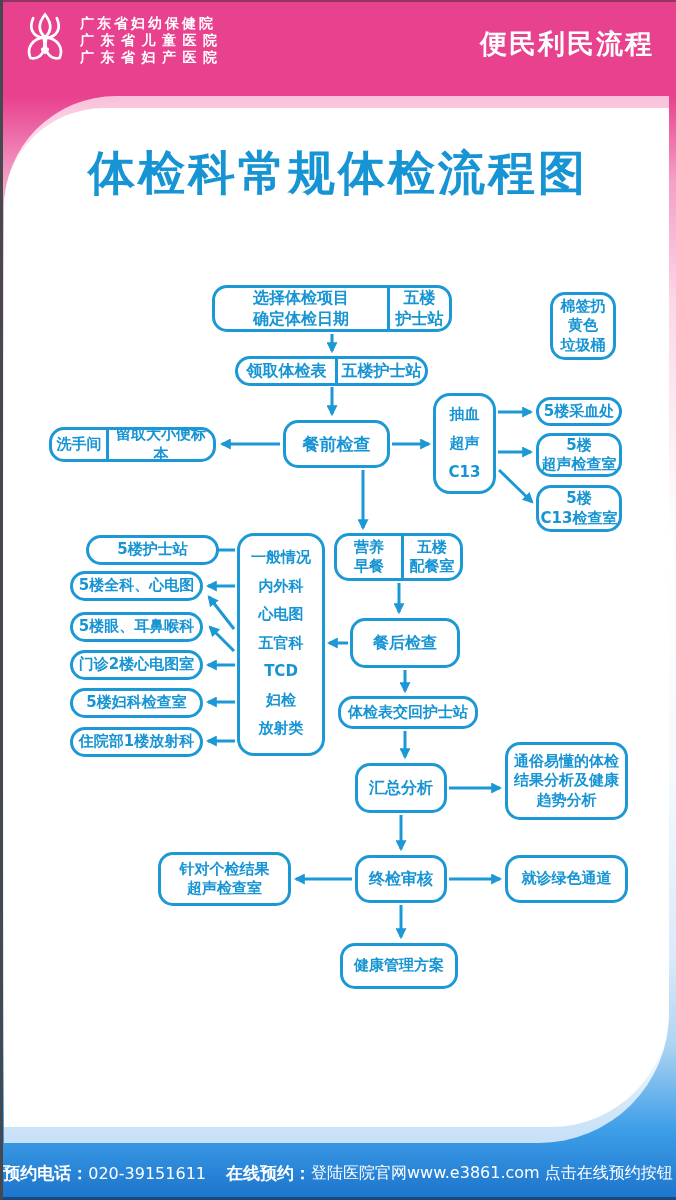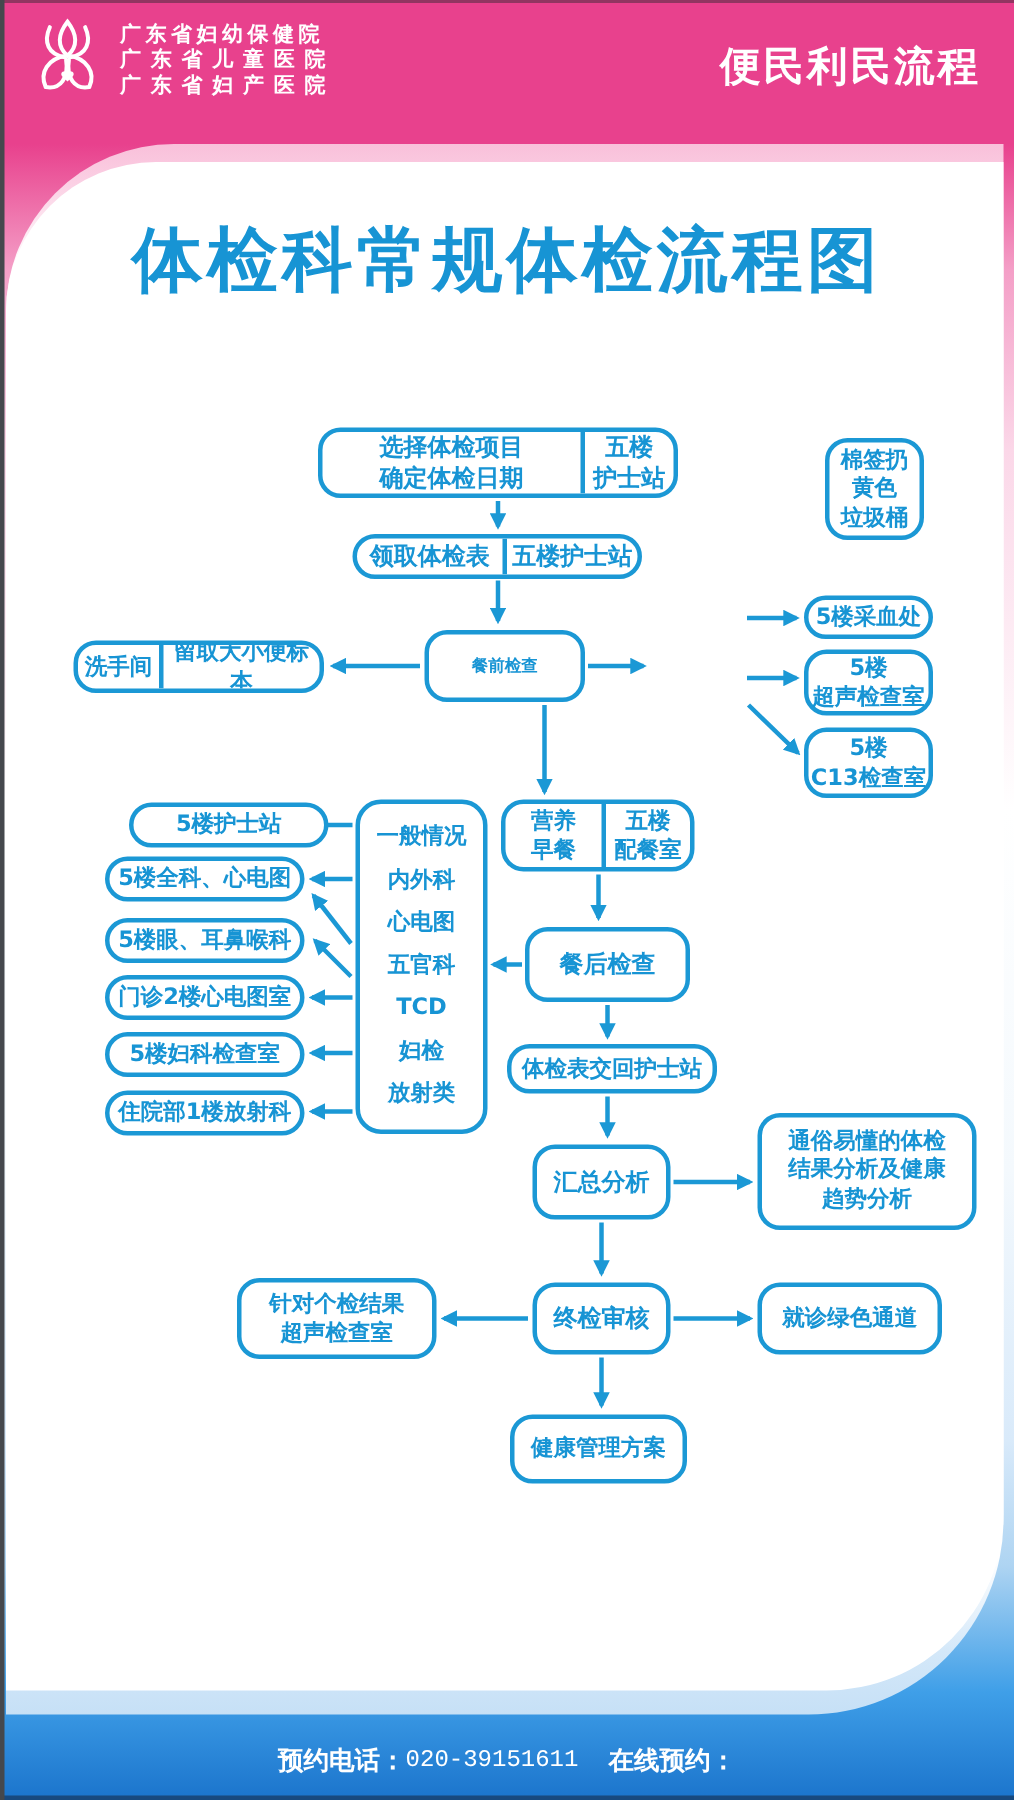--- a/index.html
+++ b/index.html
@@ -53,21 +53,21 @@
   .seg{padding:0;overflow:hidden;align-items:stretch;}
   .seg .sect{display:flex;align-items:center;justify-content:center;flex:1;}
   .seg .fixed{flex:0 0 auto;}
   .seg .vdiv{flex:0 0 3px;background:var(--blue);}
   .panel-lines{display:flex;flex-direction:column;justify-content:space-between;height:100%;padding:12px 0 14px;box-sizing:border-box;}
   .blood-lines{display:flex;flex-direction:column;justify-content:space-around;height:100%;padding:4px 0;box-sizing:border-box;}
   
   .footer-text{
     position:absolute;left:0;right:0;bottom:14px;height:26px;
     display:flex;align-items:center;justify-content:center;
-    color:#fff;font-size:16px;white-space:nowrap;font-family:Liberation Mono, monospace;
+    color:#fff;font-size:16px;white-space:nowrap;
   }
   .footer-text .lbl{font-weight:bold;font-size:17px;}
   .footer-text .sp{display:inline-block;width:20px;}
   
   .edge{
     position:absolute;inset:0;pointer-events:none;
     box-shadow:inset 3px 0 0 #45484d, inset 0 2px 0 rgba(40,40,45,.45), inset 0 -3px 0 rgba(20,30,50,.5);
   }
 </style>
 </head>
@@ -164,24 +164,31 @@
     <div class="fbox seg" style="left:49px;top:427px;width:167px;height:35px;">
       <div class="sect fixed" style="width:54px;">
           <span>洗手间</span>
         </div>
       <div class="vdiv"></div>
       <div class="sect">
           <span>留取大小便标本</span>
         </div>
     </div>
 
-    <div class="fbox" style="left:283px;top:420px;width:107px;height:48px;font-size:11px;">
+    <div class="fbox" style="left:283px;top:420px;width:107px;height:48px;font-size:17px;">
       <span>餐前检查</span>
     </div>
 
+    <div class="fbox" style="left:433px;top:393px;width:63px;height:101px;border-radius:17px;">
+      <div class="blood-lines">
+        <span>抽血</span>
+        <span>超声</span>
+        <span>C13</span>
+      </div>
+    </div>
 
     <div class="fbox" style="left:536px;top:397px;width:86px;height:29px;">
       <span>5楼采血处</span>
     </div>
     <div class="fbox" style="left:536px;top:433px;width:86px;height:44px;">
       <span class="pre">5楼
 超声检查室</span>
     </div>
     <div class="fbox" style="left:536px;top:485px;width:86px;height:47px;">
       <span class="pre">5楼
@@ -236,21 +243,21 @@
     </div>
 
     <div class="fbox" style="left:338px;top:696px;width:140px;height:33px;">
       <span>体检表交回护士站</span>
     </div>
 
     <div class="fbox" style="left:355px;top:763px;width:92px;height:50px;font-size:16px;justify-content:center;">
       <span>汇总分析</span>
     </div>
 
-    <div class="fbox" style="left:505px;top:742px;width:146px;height:78px;font-family:Liberation Mono, monospace;">
+    <div class="fbox" style="left:505px;top:742px;width:123px;height:78px;">
       <span class="pre">通俗易懂的体检
 结果分析及健康
 趋势分析</span>
     </div>
 
     <div class="fbox" style="left:355px;top:855px;width:92px;height:48px;font-size:16px;">
       <span>终检审核</span>
     </div>
 
     <div class="fbox" style="left:158px;top:852px;width:133px;height:54px;">
@@ -266,16 +273,17 @@
       <span>健康管理方案</span>
     </div>
 
   </div>
 
   <div class="footer-text">
     <span class="lbl">预约电话：</span>
     <span>020-39151611</span>
     <span class="sp"></span>
     <span class="lbl">在线预约：</span>
+    <span>登陆医院官网www.e3861.com 点击在线预约按钮</span>
   </div>
 
   <div class="edge"></div>
 </div>
 
 </body></html>

